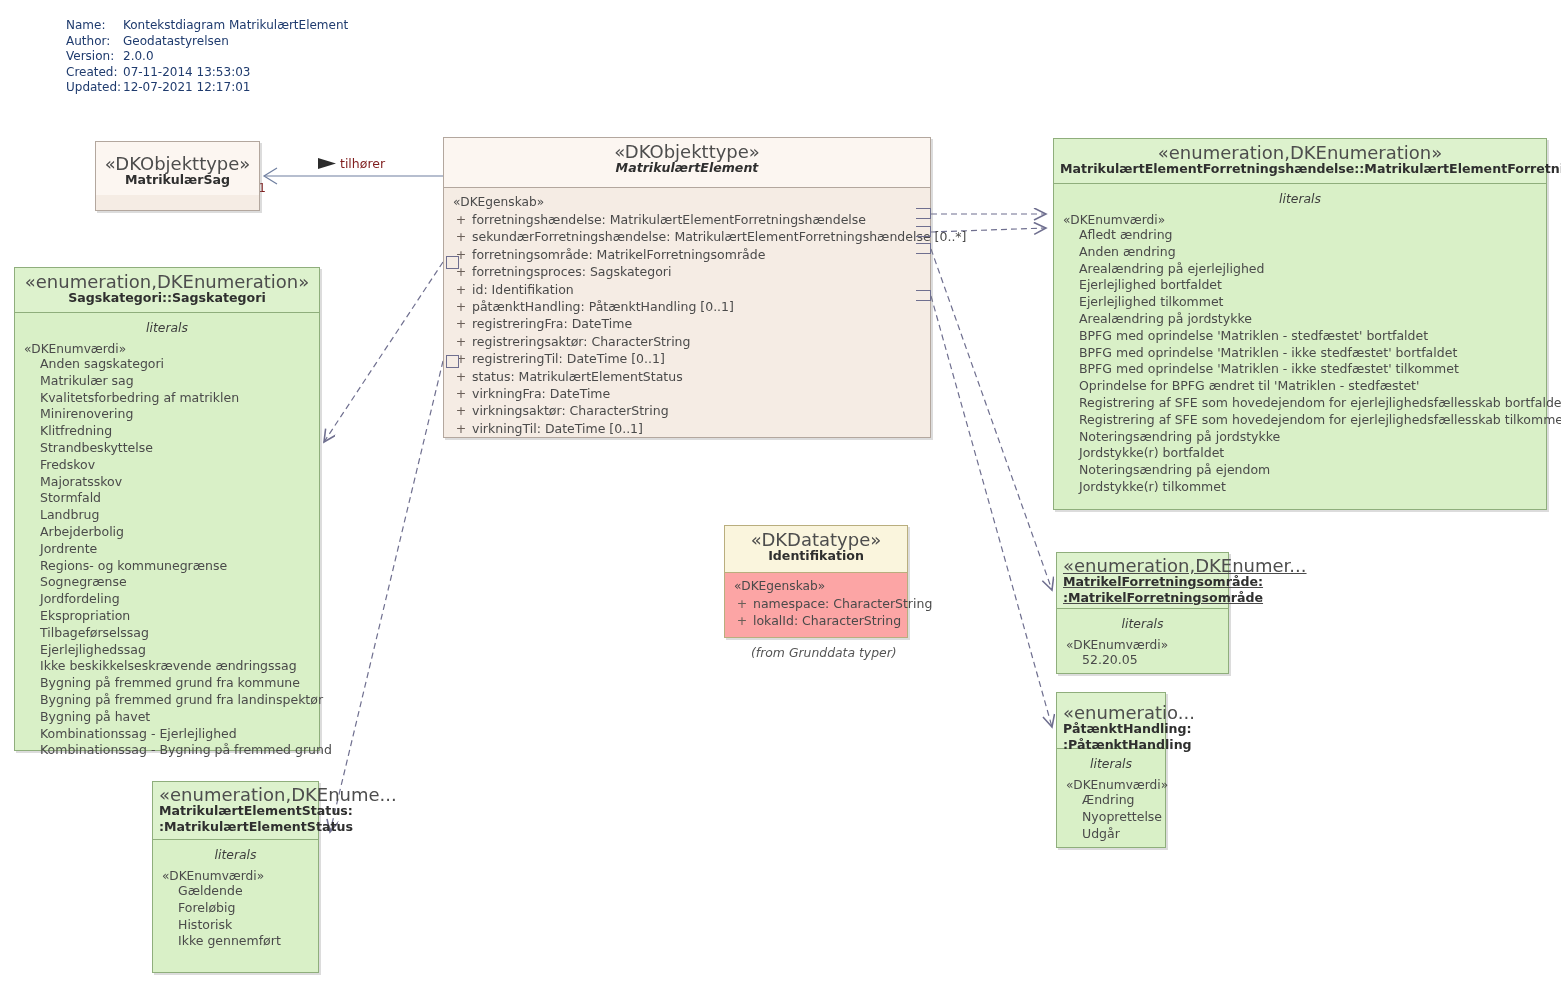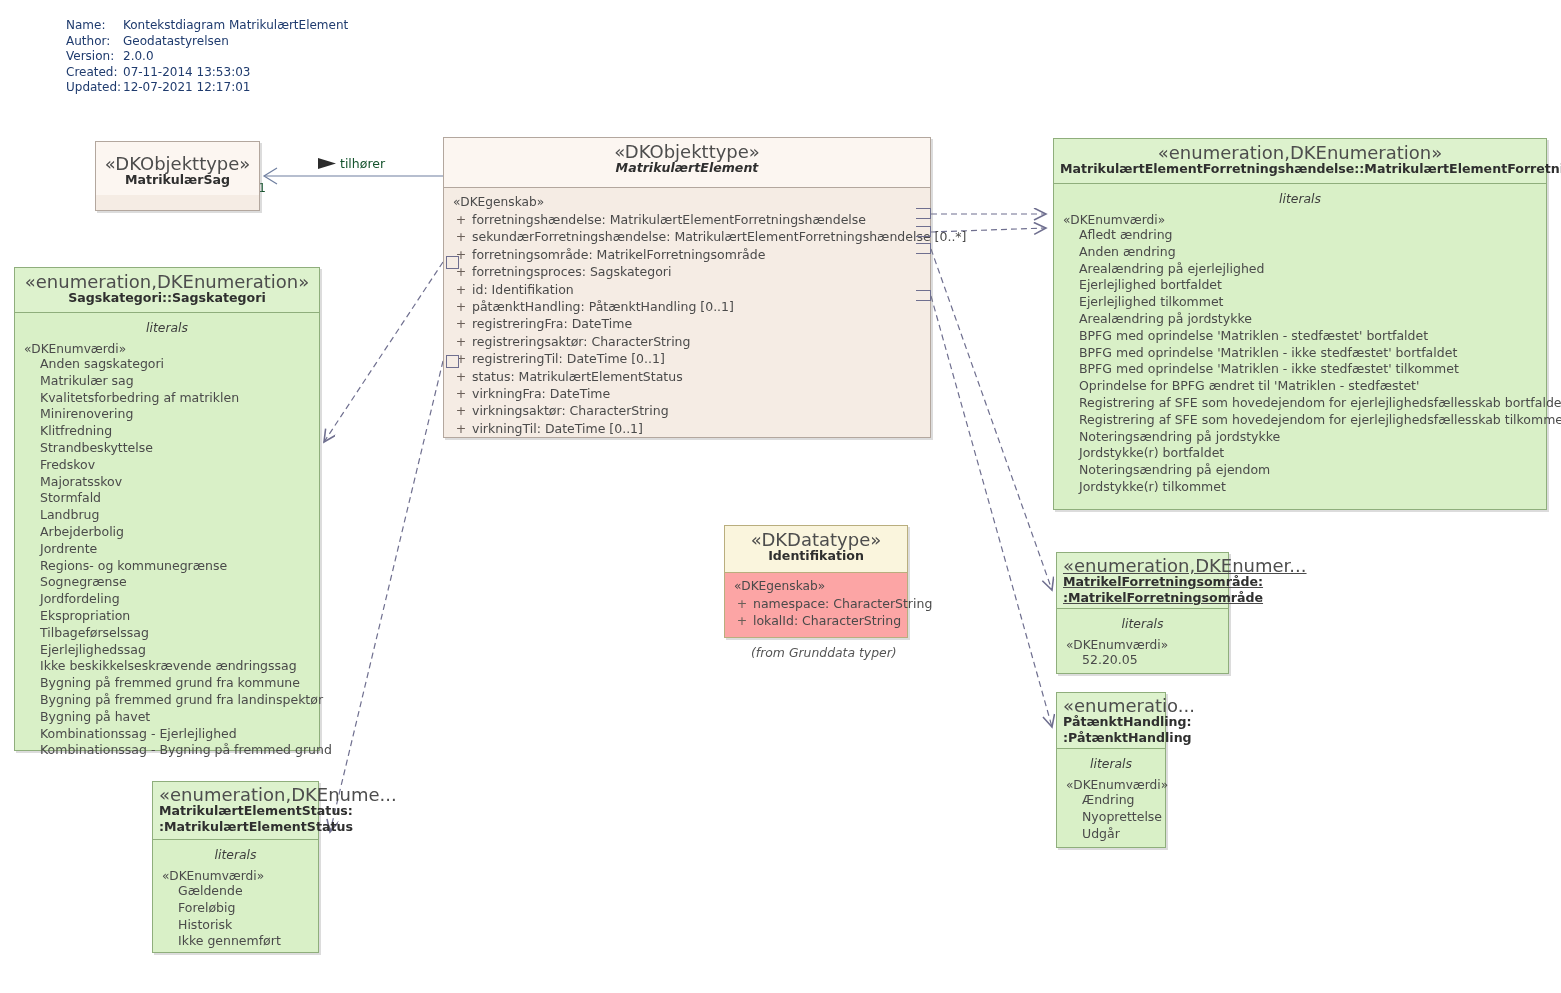--- a/index.html
+++ b/index.html
@@ -47,21 +47,21 @@
 
   
   .attrs{margin-top:2px;}
   .attr{display:flex;line-height:17.4px;font-size:12.5px;white-space:nowrap;}
   .attr .vis{width:22px;flex:0 0 22px;text-align:center;color:#6a5f58;}
   .attr .txt{color:#4a4a4a;}
 
   .fromnote{position:absolute;font-style:italic;font-size:12.4px;color:#555;}
 
   svg.wires{position:absolute;left:0;top:0;width:1561px;height:993px;pointer-events:none;}
-  .lbl{position:absolute;font-size:12.5px;color:#14532d;}
+  .lbl{position:absolute;font-size:12.5px;color:#7f1d1d;}
 
   
   .port{position:absolute;width:15px;height:11px;border:1px solid #6f6f8f;
         border-left:none;background:transparent;box-sizing:border-box;}
   .portbox{position:absolute;width:13px;height:13px;border:1px solid #6f6f8f;background:#f5ece4;box-sizing:border-box;}
 </style>
 </head>
 <body>
 
 <div class="meta">
@@ -299,38 +299,38 @@
   <div class="body">
     <div class="lit-title">literals</div>
     <div class="kw">«DKEnumværdi»</div>
     <ul>
       <li>52.20.05</li>
     </ul>
   </div>
 </div>
 
 <div class="node enu" style="left:1056px;top:692px;width:110px;height:156px;">
-  <div class="hdr" style="height:55px;padding-top:5px;">
+  <div class="hdr" style="height:55px;padding-top:12px;">
     <div class="stereo">«enumeratio...</div>
     <div class="nm">PåtænktHandling:</div>
     <div class="nm">:PåtænktHandling</div>
   </div>
   <div class="sep"></div>
   <div class="body">
     <div class="lit-title">literals</div>
     <div class="kw">«DKEnumværdi»</div>
     <ul>
       <li>Ændring</li>
       <li>Nyoprettelse</li>
       <li>Udgår</li>
     </ul>
   </div>
 </div>
 
-<div class="node enu" style="left:152px;top:781px;width:167px;height:172px;">
+<div class="node enu" style="left:152px;top:781px;width:167px;height:192px;">
   <div class="hdr" style="height:57px;padding-top:5px;">
     <div class="stereo">«enumeration,DKEnume...</div>
     <div class="nm">MatrikulærtElementStatus:</div>
     <div class="nm">:MatrikulærtElementStatus</div>
   </div>
   <div class="sep"></div>
   <div class="body">
     <div class="lit-title">literals</div>
     <div class="kw">«DKEnumværdi»</div>
     <ul>

